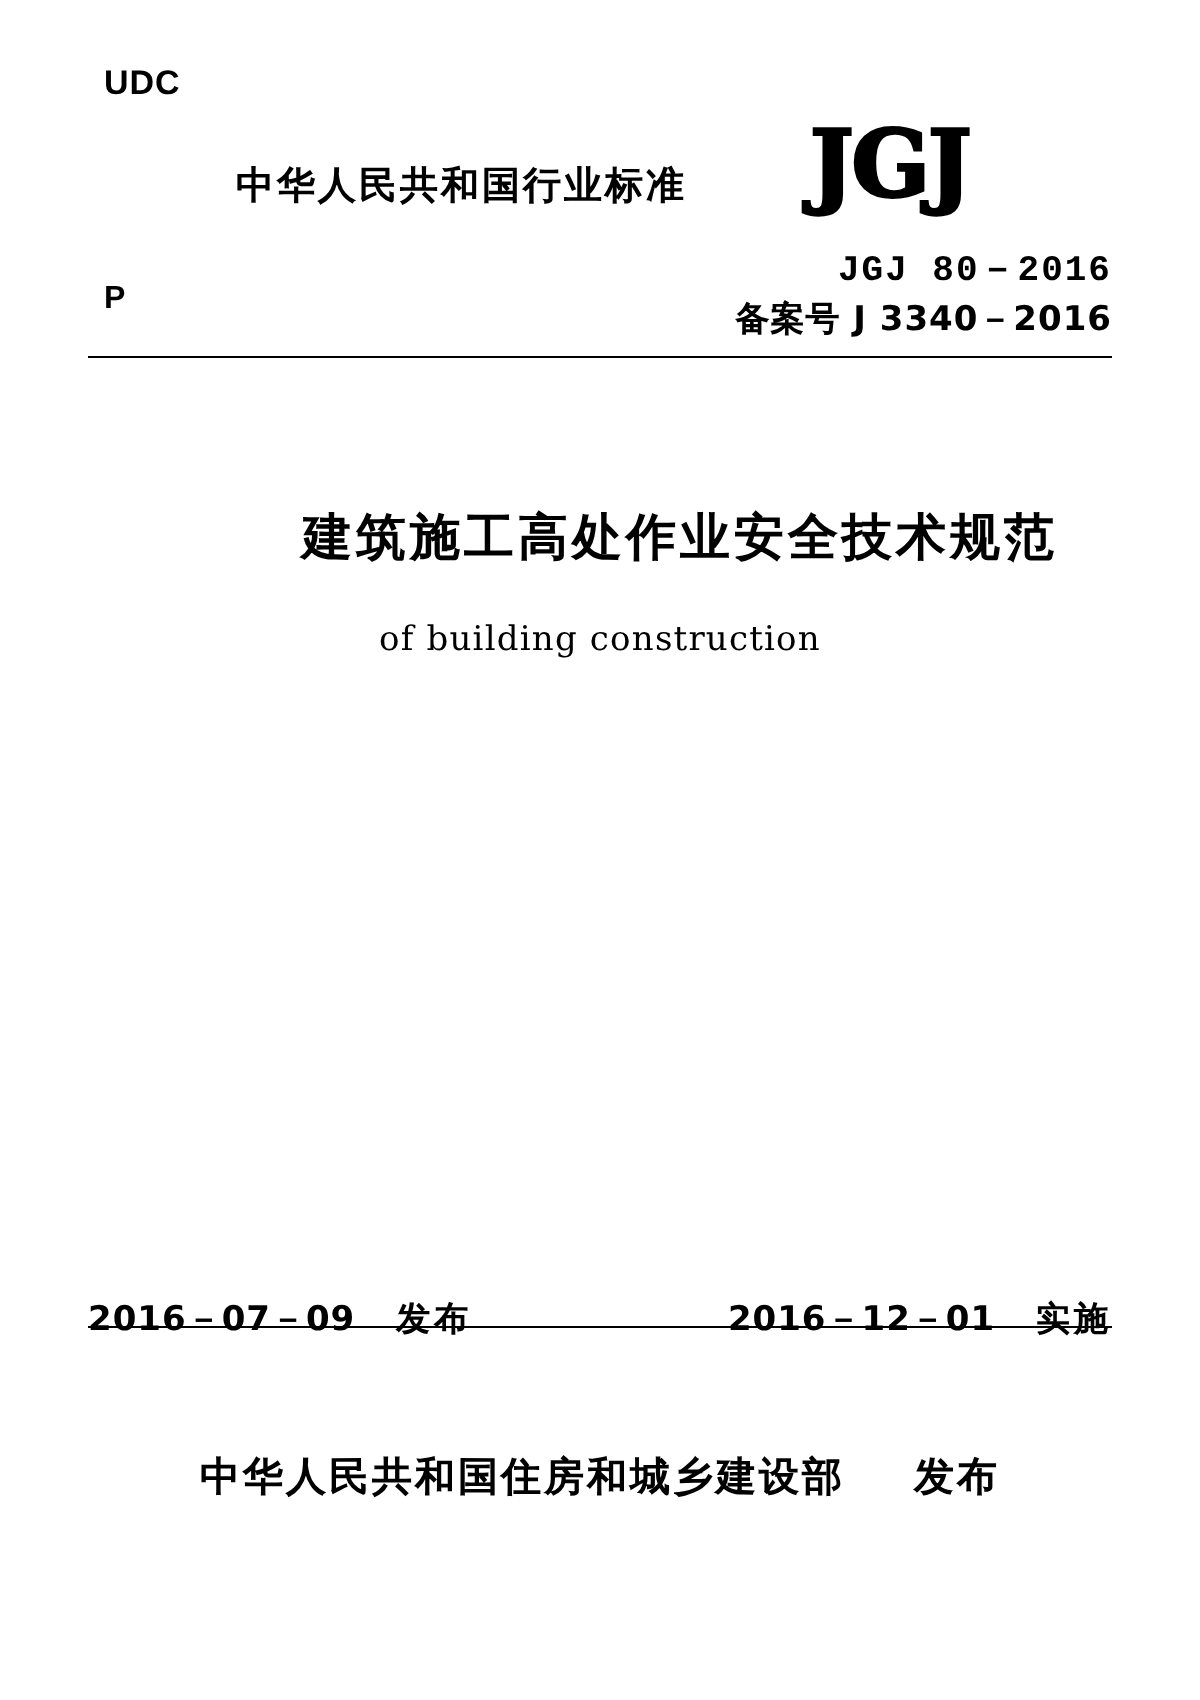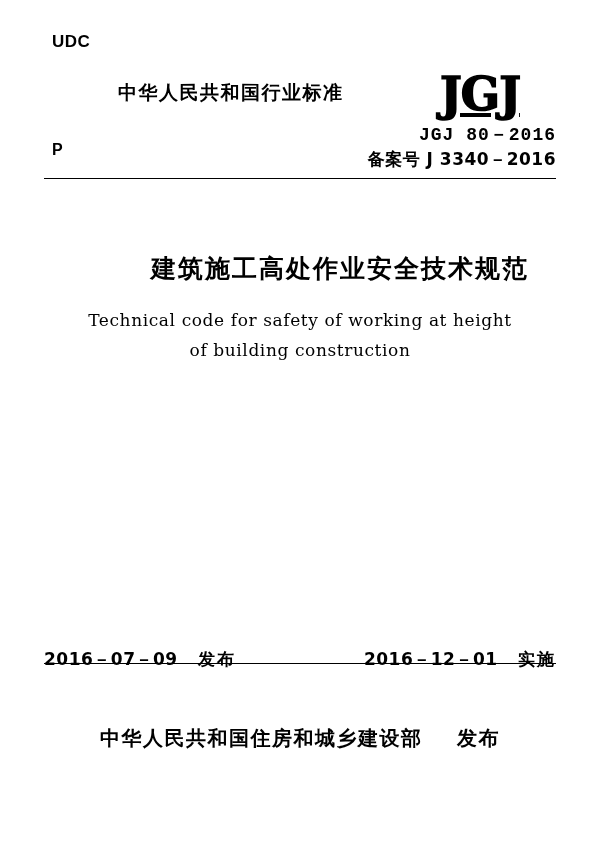--- a/index.html
+++ b/index.html
@@ -48,32 +48,31 @@
     top: 80px;
     font-family: "DejaVu Sans", sans-serif;
     font-weight: bold;
     font-size: 19px;
     letter-spacing: 1.5px;
   }
 
   .jgj-logo {
     position: absolute;
     left: 405px;
-    top: 68px;
+    top: 56px;
     width: 150px;
     height: 52px;
     font-family: "DejaVu Serif", serif;
     font-weight: bold;
     font-size: 46px;
     letter-spacing: -1px;
     line-height: 52px;
-    text-align: center;
+    text-align: left;
     -webkit-text-stroke: 1.6px #000;
     white-space: nowrap;
-    text-decoration: underline;
   }
 
   .code-line {
     position: absolute;
     right: 44px;
     top: 122px;
     font-family: Liberation Mono, monospace;
     font-weight: bold;
     font-size: 18px;
     letter-spacing: 1px;
@@ -180,21 +179,20 @@
 
   <div class="code-line">JGJ 80－2016</div>
 
   <div class="record-line">备案号 J 3340－2016</div>
 
   <div class="rule-top"></div>
 
   <div class="title-cn">建筑施工高处作业安全技术规范</div>
 
   <div class="title-en">
-    <span>Technical code for safety of working at height</span>
     <span>of building construction</span>
   </div>
 
   <div class="date-row">
     <div class="date-cell">
       <span>2016－07－09</span>
       <span class="label">发布</span>
     </div>
     <div class="date-cell">
       <span>2016－12－01</span>

